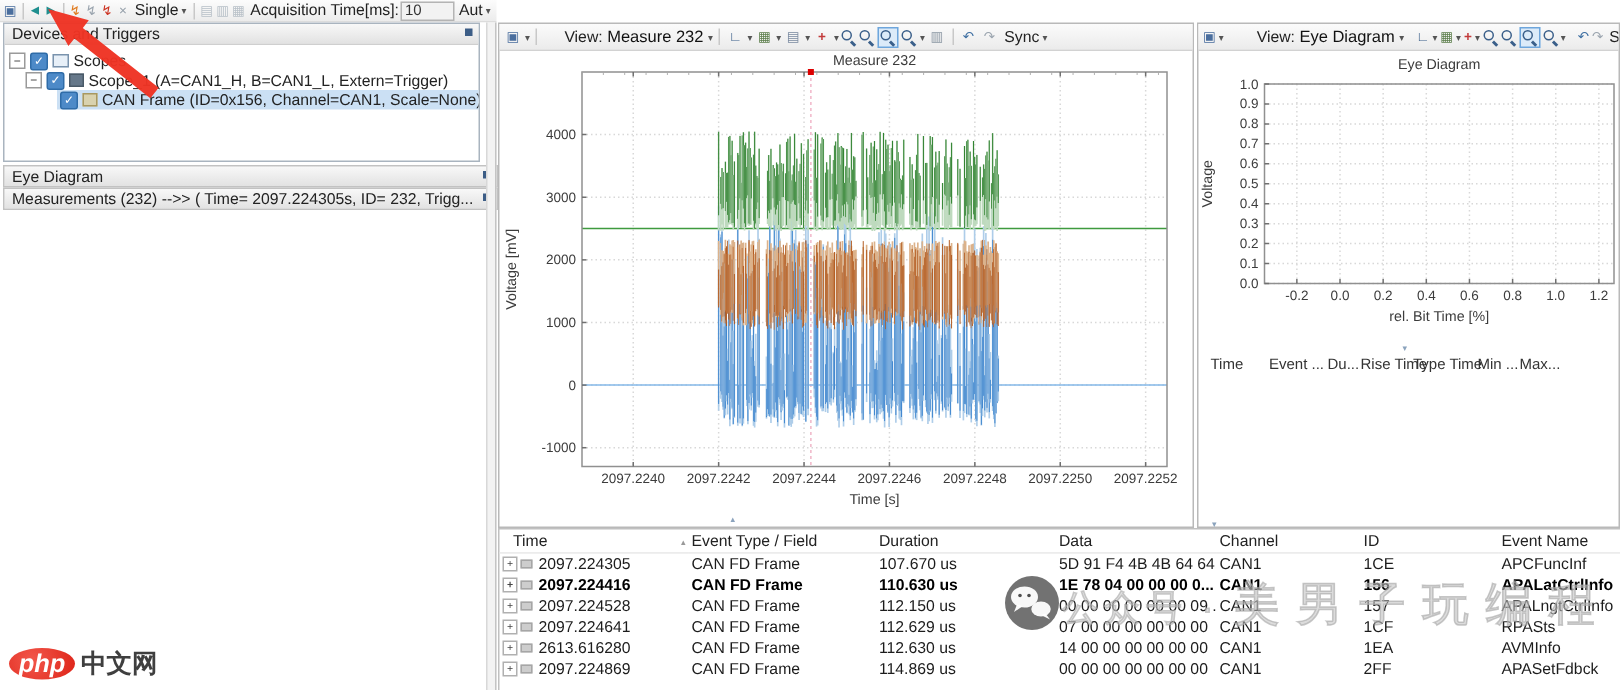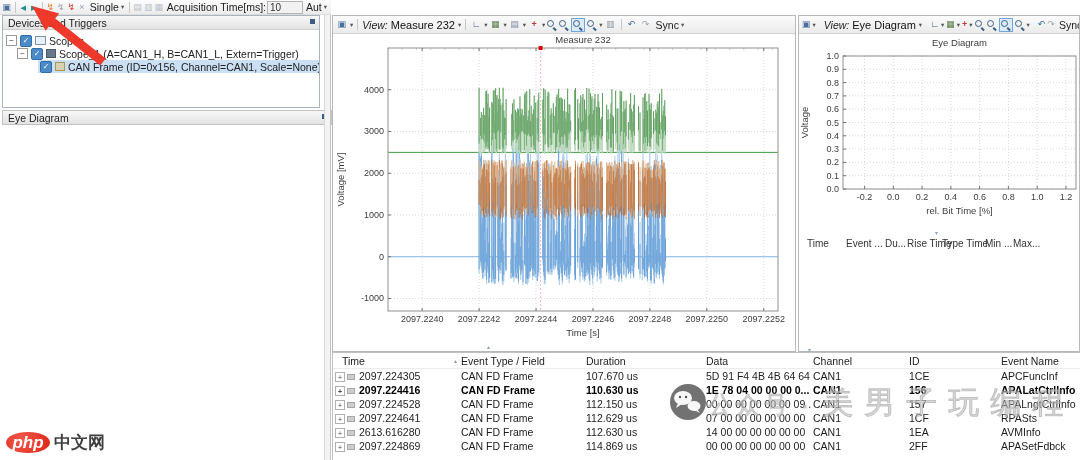--- a/index.html
+++ b/index.html
@@ -37,21 +37,21 @@
   .icon-frame{width:10px;height:9px;background:#d9d2ae;border:1px solid #a89860;box-sizing:border-box;flex:none;}
   .hl{display:flex;flex:1;align-items:center;gap:3px;background:#cbe0f4;padding:0 2px;height:13px;}
 
   .splitv{position:absolute;left:324px;top:15px;width:7px;height:445px;background:#f3f3f3;
           border-left:1px solid #d8d8d8;border-right:1px solid #c4c4c4;box-sizing:border-box;}
 
   
   .cpanel{position:absolute;top:15px;background:#fff;border:1px solid #b9b9b9;box-sizing:border-box;}
   .ptoolbar{height:17px;background:linear-gradient(#fbfbfb,#ebebeb);border-bottom:1px solid #d2d2d2;
             display:flex;align-items:center;padding:0 3px;gap:2px;font-size:10.5px;white-space:nowrap;overflow:hidden;}
-  .viewlabel{color:#222;margin-left:0;font-style:italic;}
+  .viewlabel{color:#222;margin-left:14px;}
   .viewval{font-size:11px;color:#111;margin:0 1px;}
   .mag{position:relative;width:10px;height:10px;display:inline-block;flex:none;}
   .mag::before{content:"";position:absolute;left:0;top:0;width:5px;height:5px;border:1.4px solid #3a5f8a;border-radius:50%;}
   .mag::after{content:"";position:absolute;left:7px;top:7px;width:4px;height:1.5px;background:#3a5f8a;
               transform:rotate(45deg);transform-origin:0 0;}
   .selbox{border:1px solid #6ea6dc;background:#dcebf9;padding:1px;display:inline-flex;}
   .minitable{position:absolute;left:0;top:222px;width:280px;height:14px;font-size:10px;color:#333;}
   .minitable span{position:absolute;top:0;white-space:nowrap;}
 
   
@@ -138,20 +138,24 @@
             <span class="cb">✓</span>
             <span class="icon-frame"></span>
             <span>CAN Frame (ID=0x156, Channel=CAN1, Scale=None)</span>
           </span>
         </div>
       </div>
     </div>
 
     <div class="hbar phead" style="top:95px">
       <span>Eye Diagram</span>
+      <span class="pin"></span>
+    </div>
+    <div class="hbar phead" style="top:110px">
+      <span>Measurements (232)  --&gt;&gt; ( Time= 2097.224305s, ID= 232, Trigg...</span>
       <span class="pin"></span>
     </div>
   </div>
 
   <div class="splitv"></div>
 
   <div class="cpanel" style="left:332px;width:464px;height:337px;">
     <div class="ptoolbar">
       <span class="ticon" style="color:#4a6e9e">▣</span>
       <span class="caret">▾</span>

